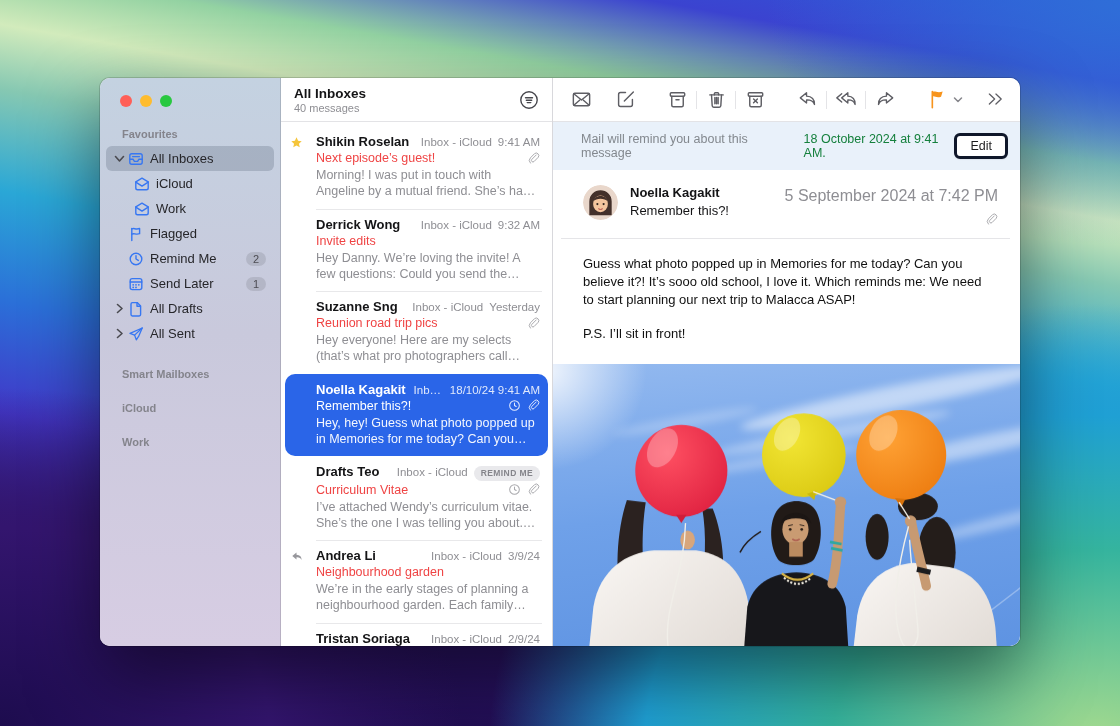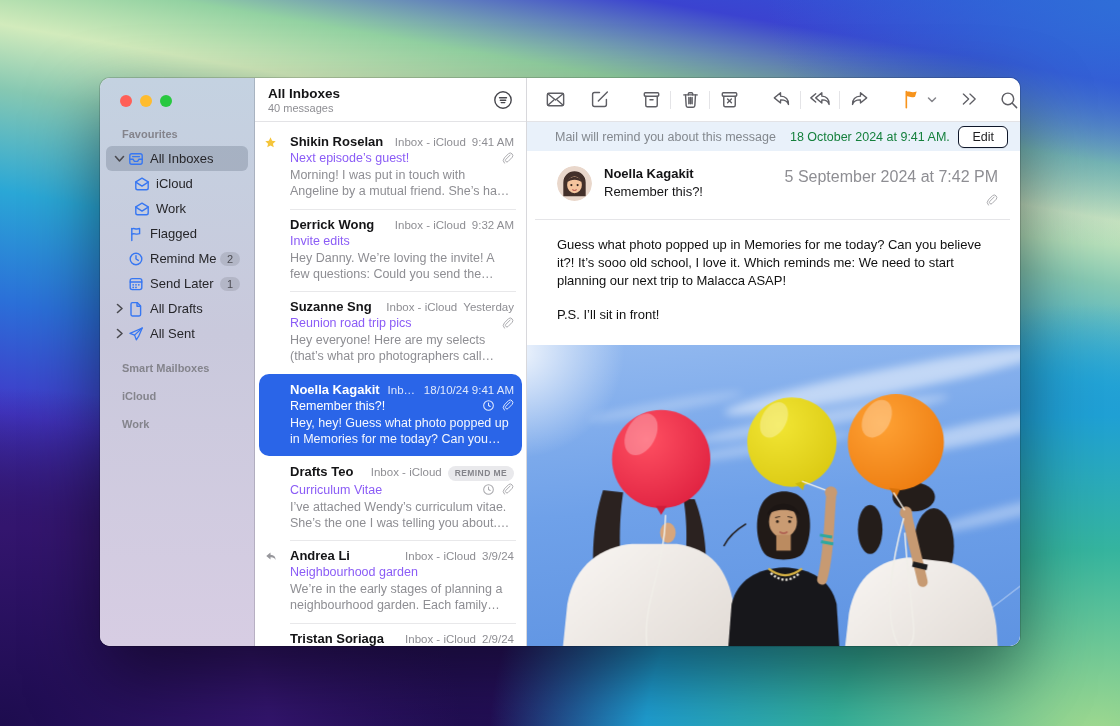--- a/index.html
+++ b/index.html
@@ -16,29 +16,29 @@
 
   .window {
     position:absolute; left:100px; top:78px; width:920px; height:568px;
     border-radius:10px; overflow:hidden; display:flex;
     box-shadow: 0 30px 70px rgba(0,0,0,.5), 0 0 0 1px rgba(0,0,0,.15);
     background:#fff;
   }
 
   
   .sidebar {
-    width:155px; flex-shrink:0;
+    width:181px; flex-shrink:0;
     background:linear-gradient(180deg,#c4d2e1 0%,#c9c9dc 45%,#d7cde3 100%);
     border-right:1px solid rgba(0,0,0,.14);
     padding-bottom:8px; overflow:hidden;
   }
   .traffic { display:flex; gap:8px; padding:17px 0 0 20px; }
   .traffic span { width:12px; height:12px; border-radius:50%; display:block; }
   .sb-header { font-size:11px; font-weight:700; color:#84848c; margin:21px 0 6px 22px; }
-  .sb-header.standalone { margin-top:16px; }
+  .sb-header.standalone { margin-top:22px; }
   .sb-item {
     display:flex; align-items:center; height:25px; margin:0 6px; padding:0 8px 0 6px;
     border-radius:6px; font-size:13px; color:#26262a; cursor:default;
   }
   .sb-item.selected { background:rgba(96,108,128,.30); }
   .sb-chevron { width:14px; display:flex; justify-content:center; flex-shrink:0; }
   .sb-icon { width:20px; display:flex; justify-content:center; margin-right:4px; flex-shrink:0; }
   .sb-item.child { padding-left:26px; }
   .sb-label { flex:1; white-space:nowrap; overflow:hidden; }
   .sb-badge {
@@ -57,43 +57,43 @@
 
   .msg { position:relative; padding:8px 12px 9px 35px; }
   .msg.sep::before { content:""; position:absolute; left:35px; right:10px; top:0; height:1px; background:#e8e8ea; }
   .msg .gutter { position:absolute; left:9px; top:10px; width:20px; text-align:center; }
   .row1 { display:flex; align-items:baseline;justify-content:center; }
   .sender { font-size:13px; font-weight:700; color:#141416; white-space:nowrap; flex-shrink:0; margin-right:8px; }
   .mailbox { font-size:11.5px; color:#8e8e93; white-space:nowrap; overflow:hidden; text-overflow:ellipsis; flex-shrink:1; min-width:0; margin-left:auto; }
   .mtime { font-size:11.5px; color:#8e8e93; white-space:nowrap; flex-shrink:0; margin-left:6px; }
   .remind-badge { margin-left:6px; flex-shrink:0; background:#e9e9ec; color:#85858b; font-size:8.5px; font-weight:700; letter-spacing:.4px; padding:2.5px 7px; border-radius:8px; }
   .row2 { display:flex; align-items:center; margin-top:2px; }
-  .subject { font-size:12.5px; color:#8b5cf6; flex:1; white-space:nowrap; overflow:hidden; text-overflow:ellipsis; }
+  .subject { font-size:12.5px; color:#ef4444; flex:1; white-space:nowrap; overflow:hidden; text-overflow:ellipsis; }
   .row2 .micons { display:flex; gap:6px; margin-left:8px; color:#a9a9ad; }
   .preview { margin-top:2px; font-size:12.5px; line-height:1.3; color:#8e8e93;
     display:-webkit-box; -webkit-line-clamp:2; -webkit-box-orient:vertical; overflow:hidden; }
 
   .msg.sel { background:#2a65e8; border-radius:10px; margin:0 4px; padding-left:31px; padding-right:8px; }
   .msg.sel .sender, .msg.sel .subject { color:#fff; }
   .msg.sel .mailbox, .msg.sel .mtime { color:rgba(255,255,255,.85); }
   .msg.sel .preview { color:rgba(255,255,255,.95); }
   .msg.sel .micons { color:#e3ebff; }
 
   
   .pane { flex:1; background:#fff; display:flex; flex-direction:column; min-width:0; }
   .toolbar { height:44px; flex-shrink:0; display:flex; align-items:center; padding-left:14px; border-bottom:1px solid #e3e3e6; }
   .tb-btn { background:none; border:none; width:28px; height:30px; display:flex; align-items:center; justify-content:center; cursor:default; flex-shrink:0; }
   .tb-btn.small { width:14px; }
   .tb-sep { width:1px; height:18px; background:#e4e4e7; margin:0 5px; flex-shrink:0; }
   .gap-md { margin-left:12px; } .gap-lg { margin-left:16px; } .gap-xl { margin-left:24px; }
 
-  .banner { height:29px; flex-shrink:0; background:#e9f1fa; display:flex; align-items:center; padding:0 12px 0 28px; font-size:12.5px; }
+  .banner { height:48px; flex-shrink:0; background:#e9f1fa; display:flex; align-items:center; padding:0 12px 0 28px; font-size:12.5px; }
   .banner-text { color:#83888e; }
   .banner-date { color:#15803d; margin-left:14px; font-weight:500; }
-  .edit-btn { margin-left:auto; background:#fff; border:1px solid #0f172a; border-radius:6px; font-size:12.5px; color:#1d1d1f; padding:3px 13px; box-shadow:0 .5px 1px rgba(0,0,0,.06); cursor:default; }
+  .edit-btn { margin-left:auto; background:#fff; border:3px solid #0f172a; border-radius:6px; font-size:12.5px; color:#1d1d1f; padding:3px 13px; box-shadow:0 .5px 1px rgba(0,0,0,.06); cursor:default; }
 
   .msg-head { display:flex; padding:15px 22px 10px 30px; flex-shrink:0; }
   .avatar { width:35px; height:35px; border-radius:50%; overflow:hidden; flex-shrink:0; margin-right:12px; }
   .mh-left { flex:1; min-width:0; }
   .mh-name { font-size:13px; font-weight:700; color:#141416; }
   .mh-subject { font-size:13px; color:#141416; margin-top:3px; }
   .mh-to { font-size:13px; margin-top:3px; color:#3c3c40; }
   .mh-to .to-val { color:#8e8e93; margin-left:5px; }
   .mh-right { display:flex; flex-direction:column; align-items:flex-end; flex-shrink:0; }
   .mh-date { font-size:16px; color:#8e8e93; margin-top:2px; }

